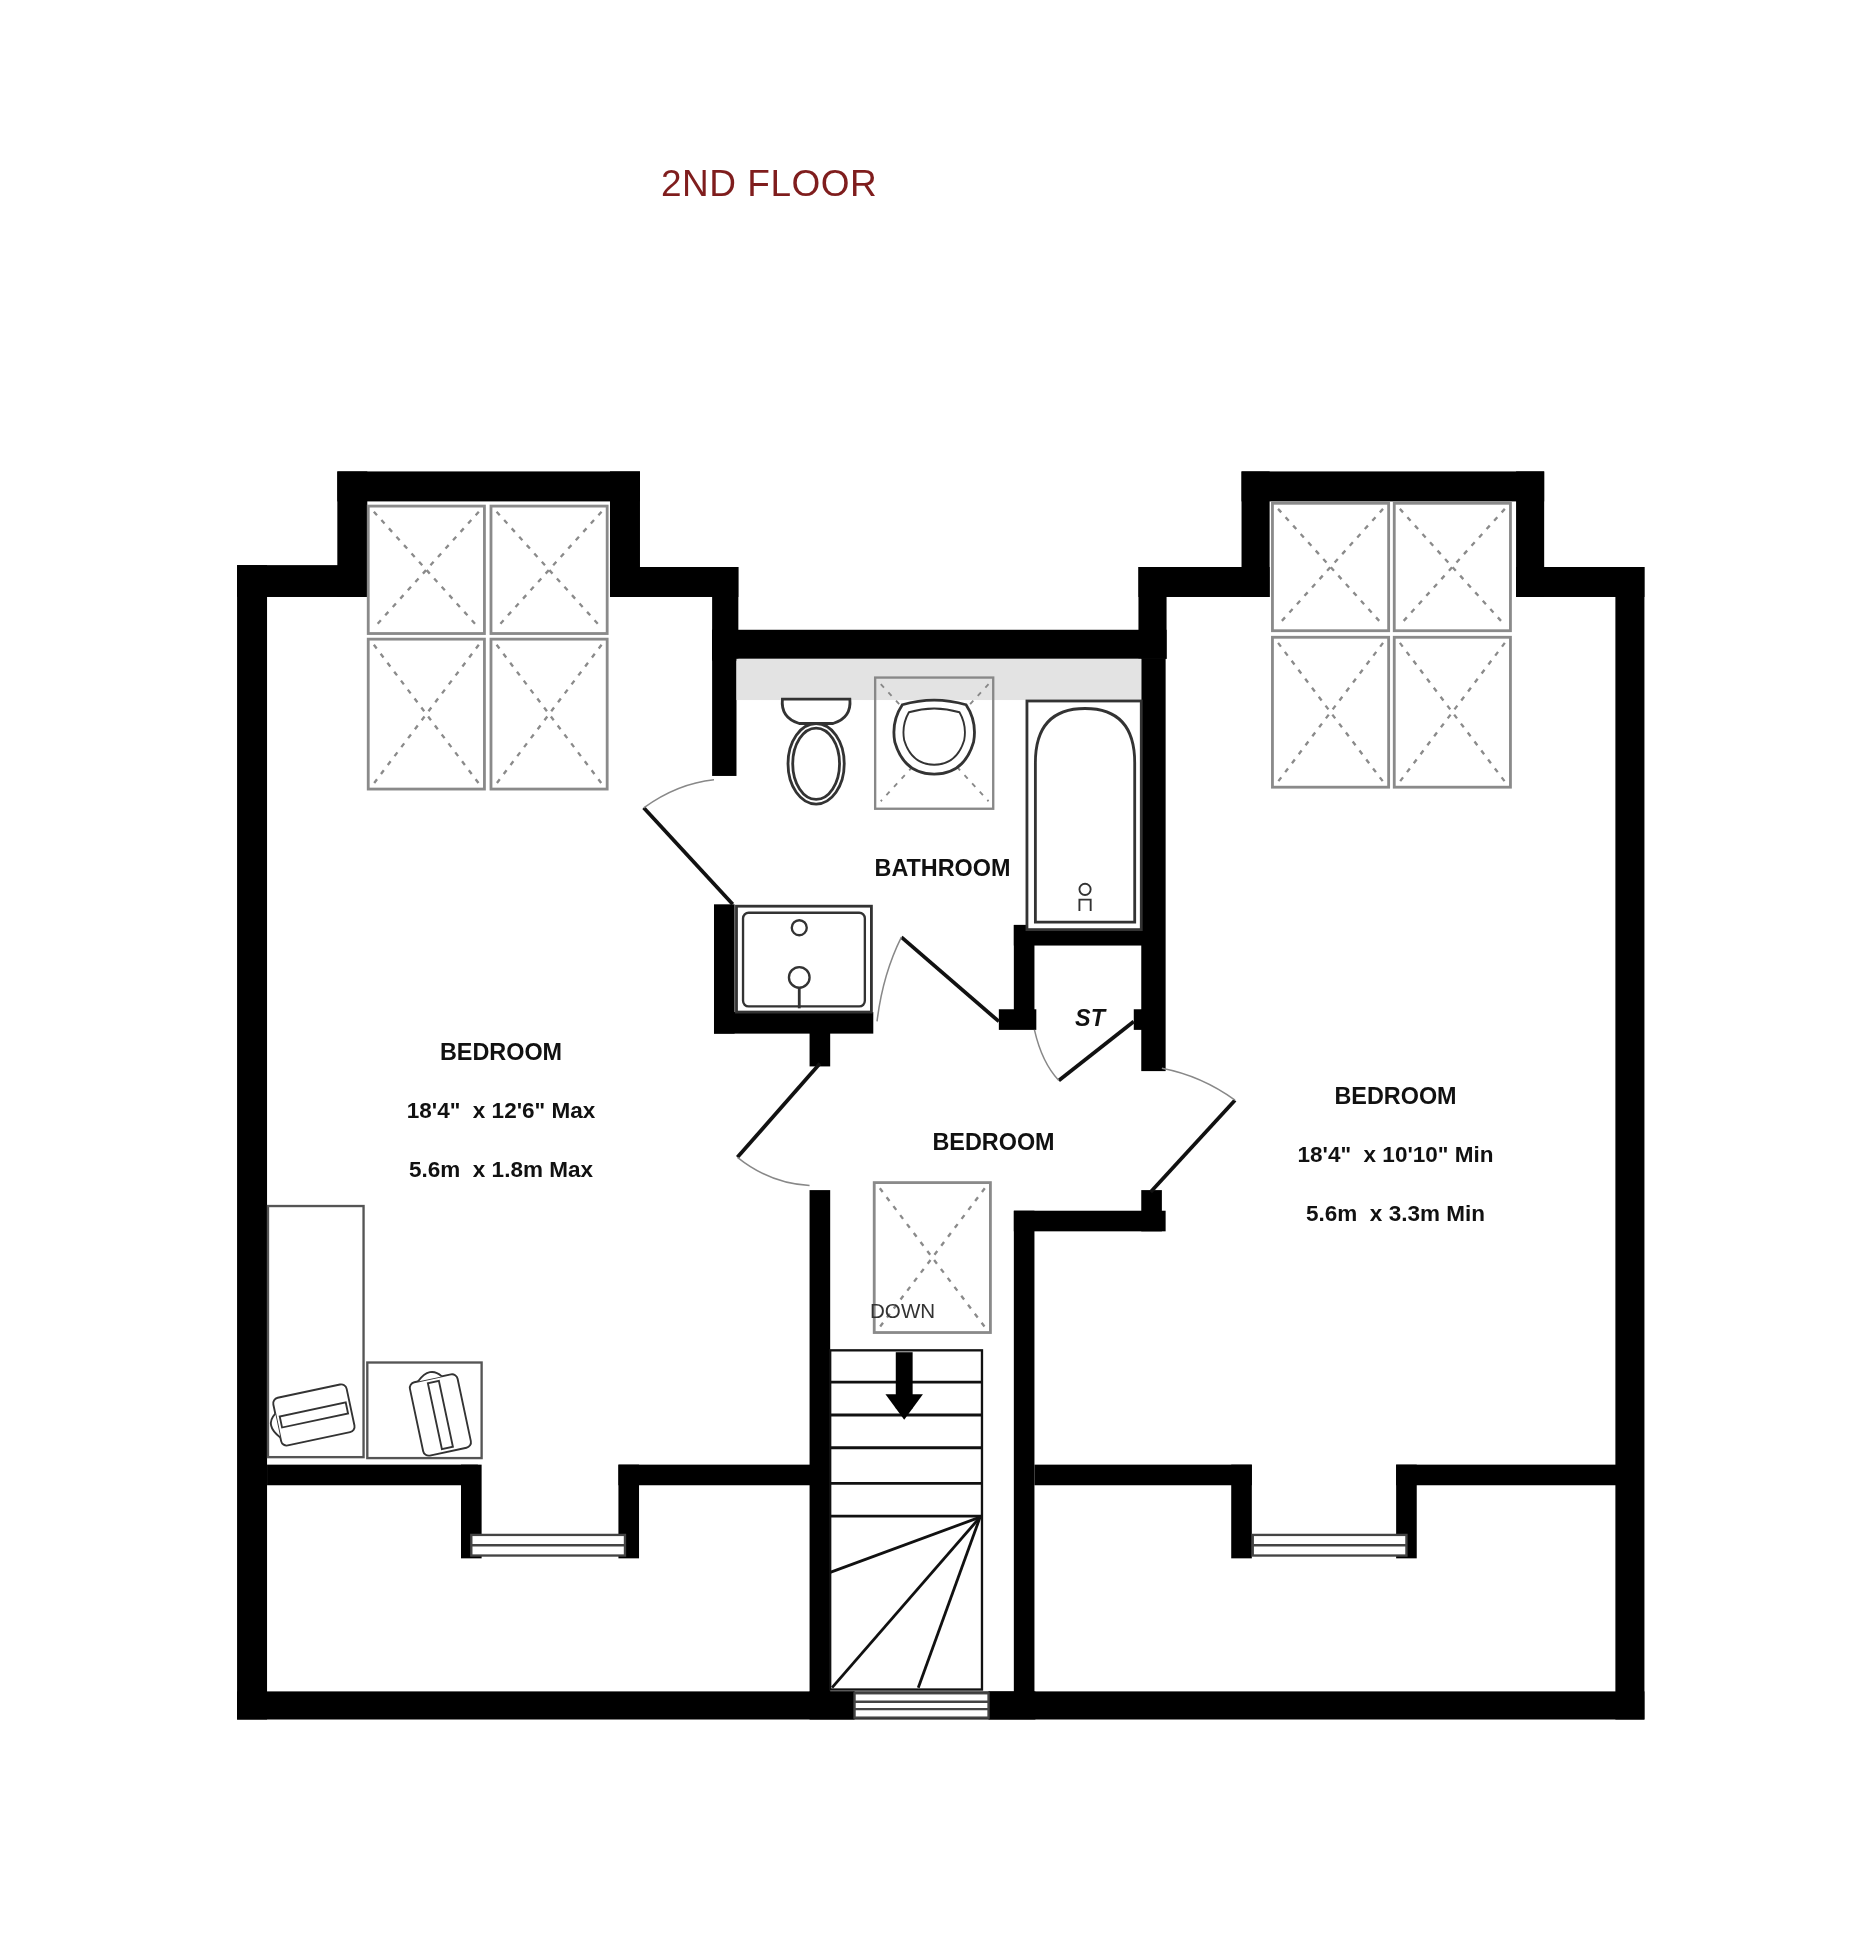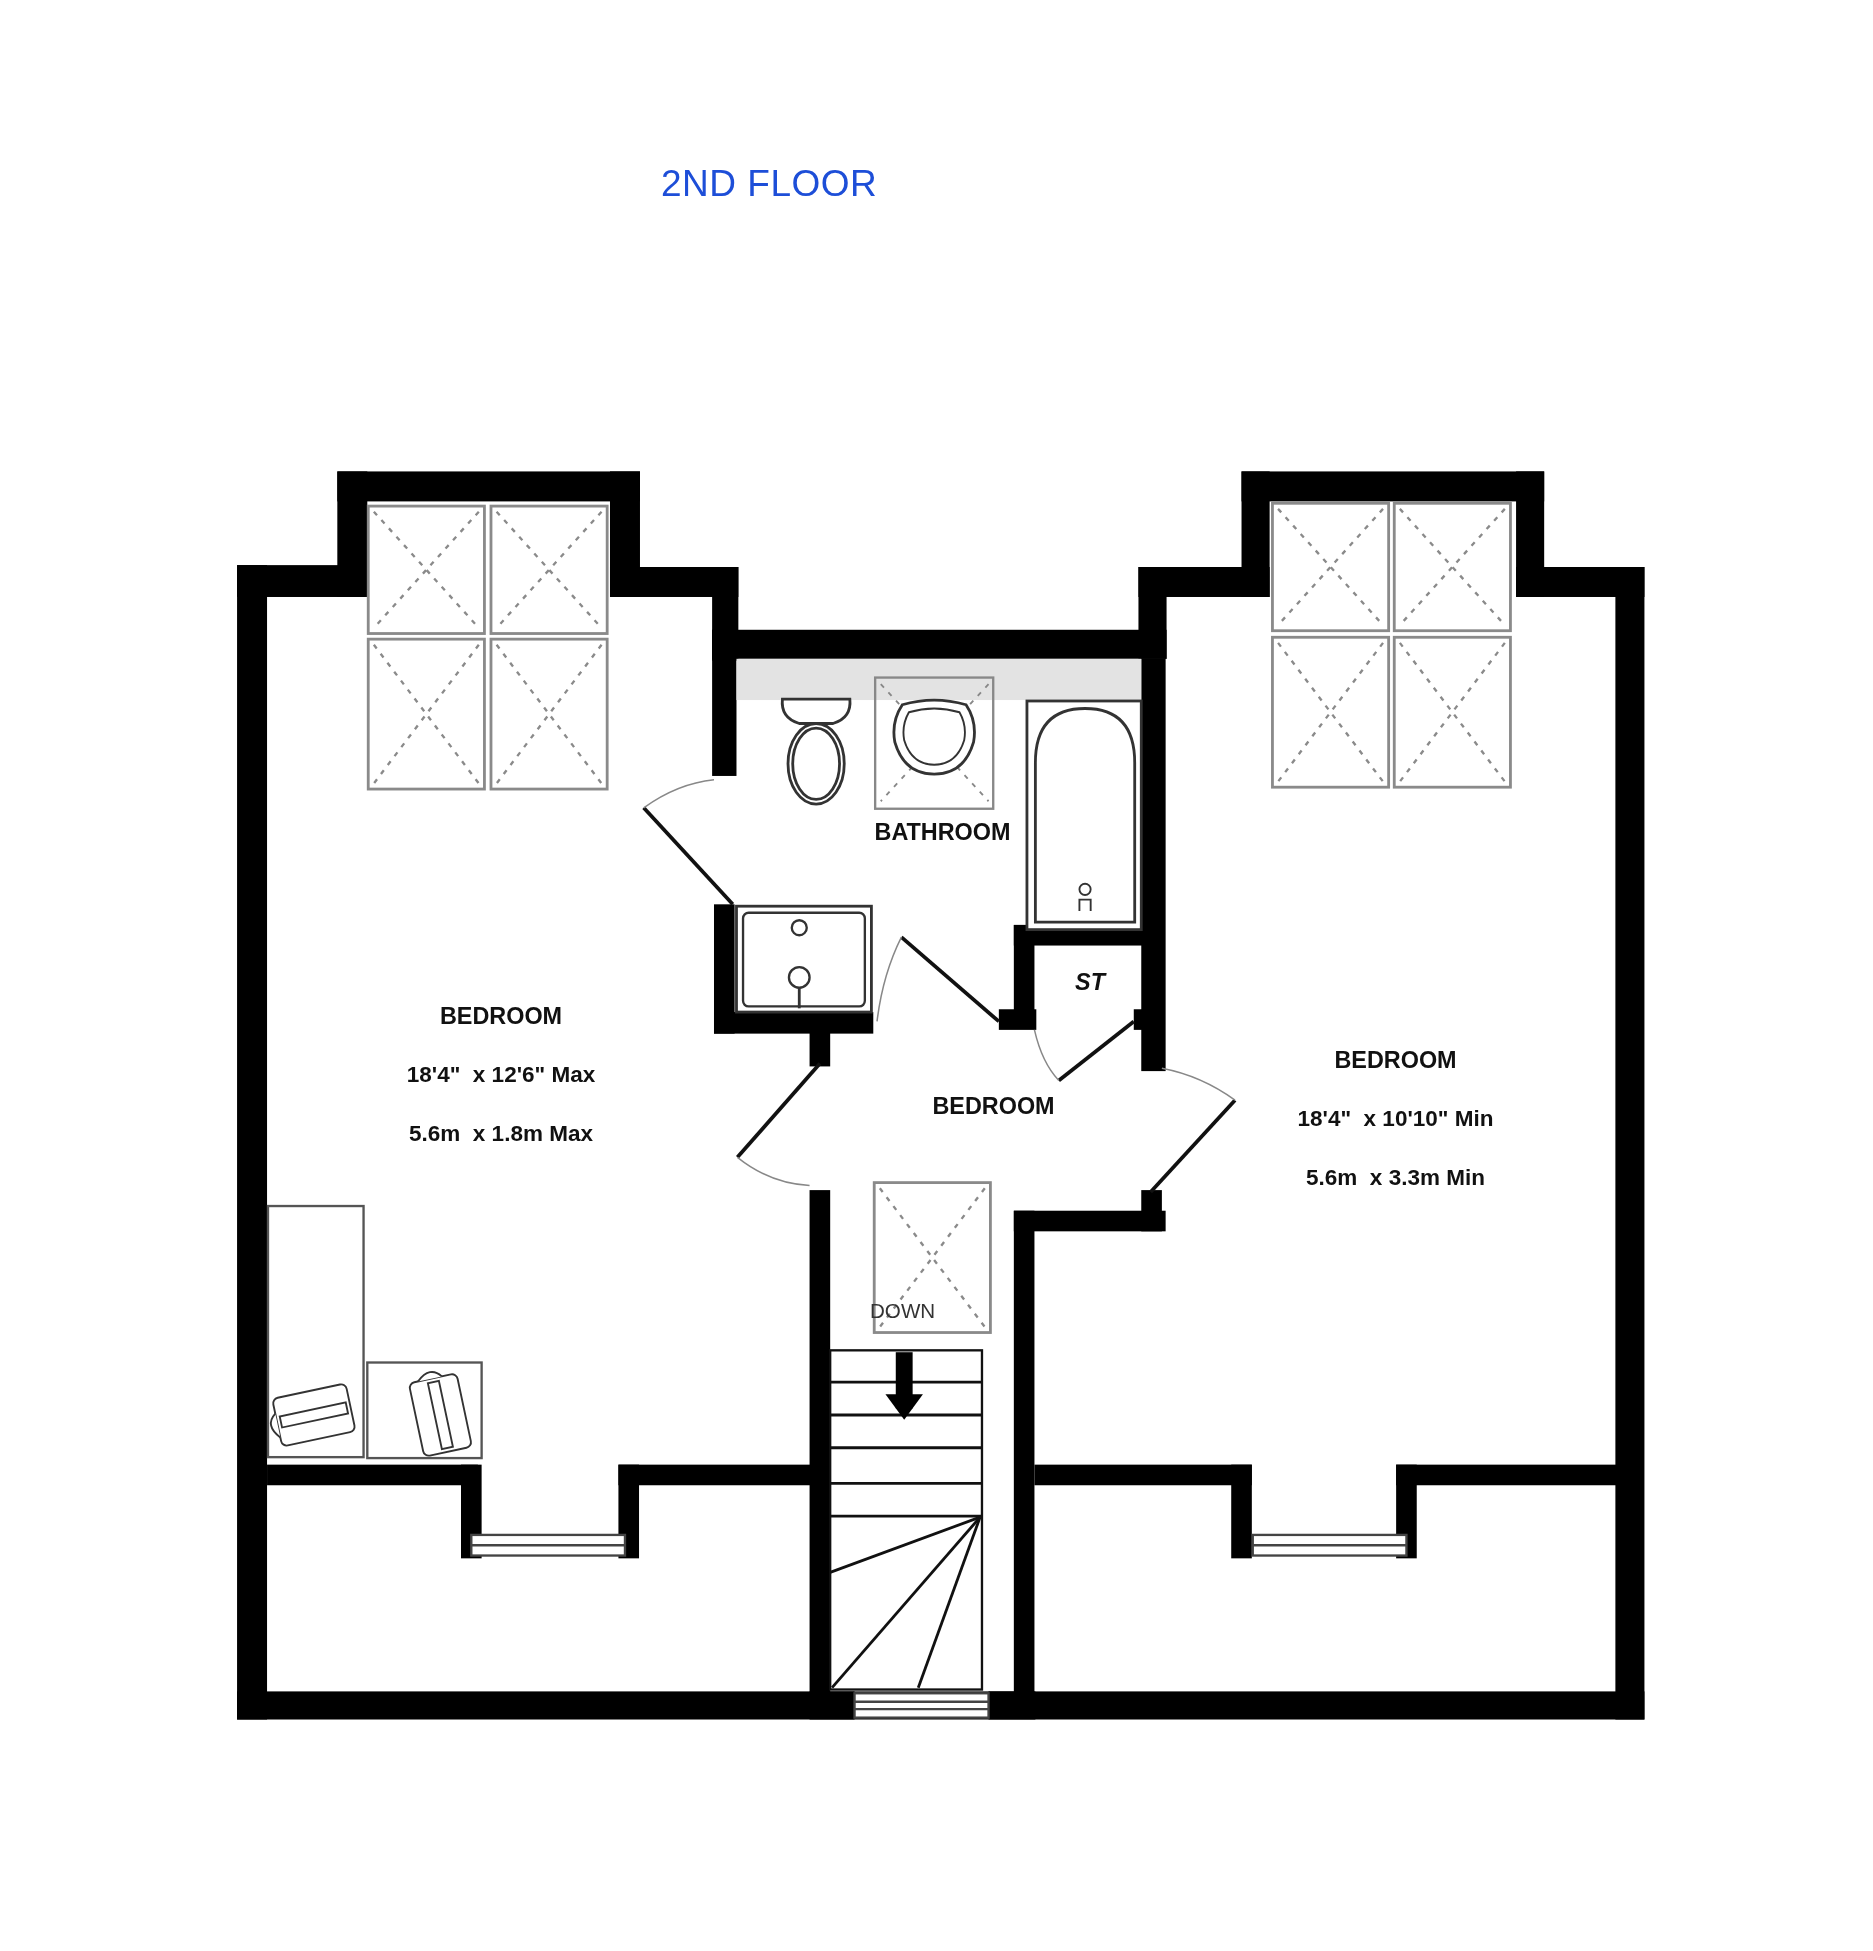--- a/index.html
+++ b/index.html
@@ -1,19 +1,19 @@
 <!DOCTYPE html>
 <html style="font-size:15px"><head>
 <meta charset="utf-8">
 <style>
   html, body { margin: 0; padding: 0; background: #ffffff; }
   body { width: 1874px; height: 1952px; position: relative; overflow: hidden; }
   .plan { position: absolute; left: 0; top: 0; width: 1874px; height: 1952px; }
-  .title { position: absolute; left: 661px; top: 163px; font-family: "Liberation Sans", sans-serif; font-size: 37px; color: #1d4ed8; letter-spacing: 0.5px; }
-  .lbl { position: absolute; font-family: "Liberation Sans", sans-serif; font-weight: bold; color: #111; text-align: center; line-height: 1.12; white-space: pre; }
+  .title { position: absolute; left: 661px; top: 163px; font-family: "Liberation Sans", sans-serif; font-size: 37px; color: #7f1d1d; letter-spacing: 0.5px; }
+  .lbl { position: absolute; font-family: "Liberation Sans", sans-serif; font-weight: bold; color: #111; text-align: center; line-height: 1.12; white-space: pre; margin-top: 36px; }
   .lbl .line { display: block; }
   .room-name { font-size: 23.4px; }
   .room-dim { font-size: 22.5px; }
   .down { position: absolute; font-family: "Liberation Sans", sans-serif; font-size: 20.6px; color: #333; text-align: center; }
 </style>
 </head>
 <body>
 
 <svg class="plan" viewBox="0 0 2000 2083" xmlns="http://www.w3.org/2000/svg">
   <defs>

